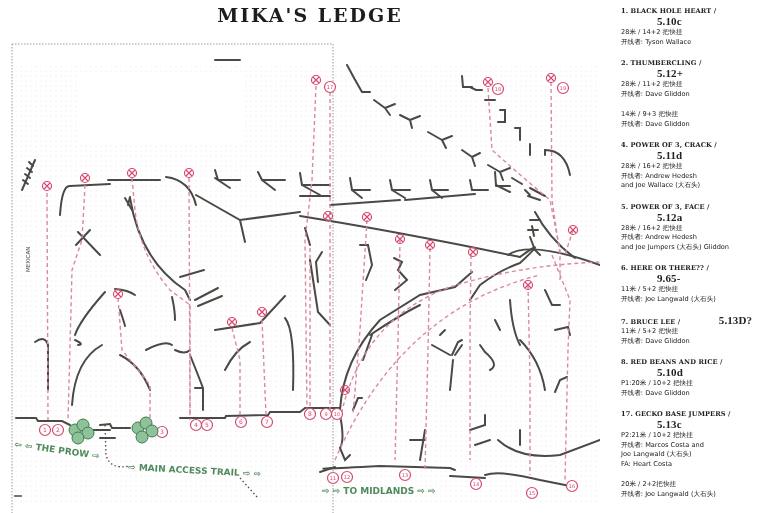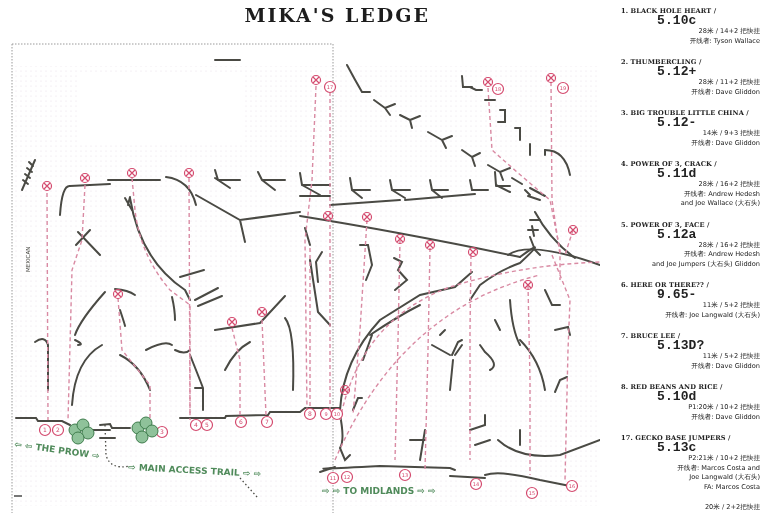--- a/index.html
+++ b/index.html
@@ -1,24 +1,24 @@
 <!DOCTYPE html>
 <html><head>
 <meta charset="utf-8">
 <style>
   html, body { margin:0; padding:0; background:#ffffff; }
   body { width:760px; height:513px; position:relative; overflow:hidden; font-family:"DejaVu Serif", serif; }
-  .title { position:absolute; left:190px; top:4px; width:240px; text-align:right;
+  .title { position:absolute; left:190px; top:4px; width:240px; text-align:center;
     font-family:"DejaVu Serif", serif; font-weight:bold; font-size:19px; letter-spacing:2px; color:#1d1d1d; }
   .topo { position:absolute; left:0; top:0; width:600px; height:513px; }
   .legend { position:absolute; left:621px; top:6px; width:139px; color:#222; }
   .route { margin-bottom:11px; }
   .route-head { font-size:6.6px; font-weight:bold; line-height:10px; text-transform:uppercase; letter-spacing:0.1px; }
-  .route-head .grade { font-family:Liberation Mono, monospace; font-size:13px; font-weight:bold; text-transform:none;padding-left:36px; }
-  .route-line { font-size:6.6px; line-height:9.5px; font-family:"DejaVu Sans", sans-serif;text-align:right; }
+  .route-head .grade { font-family:Liberation Serif, serif; font-size:11px; font-weight:bold; text-transform:none;padding-left:36px; }
+  .route-line { font-size:6.6px; line-height:9.5px; font-family:"DejaVu Sans", sans-serif; }
   .route-line b { font-weight:normal; }
   svg text { font-family:"DejaVu Sans", sans-serif; }
 </style>
 </head>
 <body>
 
 <div class="title">MIKA'S LEDGE</div>
 
 <svg class="topo" viewBox="0 0 600 513" xmlns="http://www.w3.org/2000/svg">
   <defs>
@@ -248,21 +248,20 @@
     <div class="route-head"><span>1.</span> <span>Black Hole Heart</span> / <span class="grade">5.10c</span></div>
     <div class="route-line">28米 / 14+2 把快挂</div>
     <div class="route-line"><span>开线者:</span> <b>Tyson Wallace</b></div>
   </div>
   <div class="route">
     <div class="route-head"><span>2.</span> <span>Thumbercling</span> / <span class="grade">5.12+</span></div>
     <div class="route-line">28米 / 11+2 把快挂</div>
     <div class="route-line"><span>开线者:</span> <b>Dave Gliddon</b></div>
   </div>
   <div class="route">
-    <div class="route-head"><span>3.</span> <span>Big Trouble Little China</span> / <span class="grade">5.12-</span></div>
     <div class="route-line">14米 / 9+3 把快挂</div>
     <div class="route-line"><span>开线者:</span> <b>Dave Gliddon</b></div>
   </div>
   <div class="route">
     <div class="route-head"><span>4.</span> <span>Power of 3, Crack</span> / <span class="grade">5.11d</span></div>
     <div class="route-line">28米 / 16+2 把快挂</div>
     <div class="route-line"><span>开线者:</span> <b>Andrew Hedesh</b></div>
     <div class="route-line"><b>and Joe Wallace (大石头)</b></div>
   </div>
   <div class="route">
@@ -284,19 +283,19 @@
   <div class="route">
     <div class="route-head"><span>8.</span> <span>Red Beans and Rice</span> / <span class="grade">5.10d</span></div>
     <div class="route-line">P1:20米 / 10+2 把快挂</div>
     <div class="route-line"><span>开线者:</span> <b>Dave Gliddon</b></div>
   </div>
   <div class="route">
     <div class="route-head"><span>17.</span> <span>Gecko Base Jumpers</span> / <span class="grade">5.13c</span></div>
     <div class="route-line">P2:21米 / 10+2 把快挂</div>
     <div class="route-line"><span>开线者:</span> <b>Marcos Costa  and</b></div>
     <div class="route-line"><b>Joe Langwald (大石头)</b></div>
-    <div class="route-line"><b>FA:</b> <b>Marcos Costa</b></div>
+    <div class="route-line"><b>FA:</b> <b>Heart Costa</b></div>
   </div>
   <div class="route">
     <div class="route-line">20米 / 2+2把快挂</div>
     <div class="route-line"><span>开线者:</span> <b>Joe Langwald (大石头)</b></div>
   </div>
 </div>
 
 </body></html>

